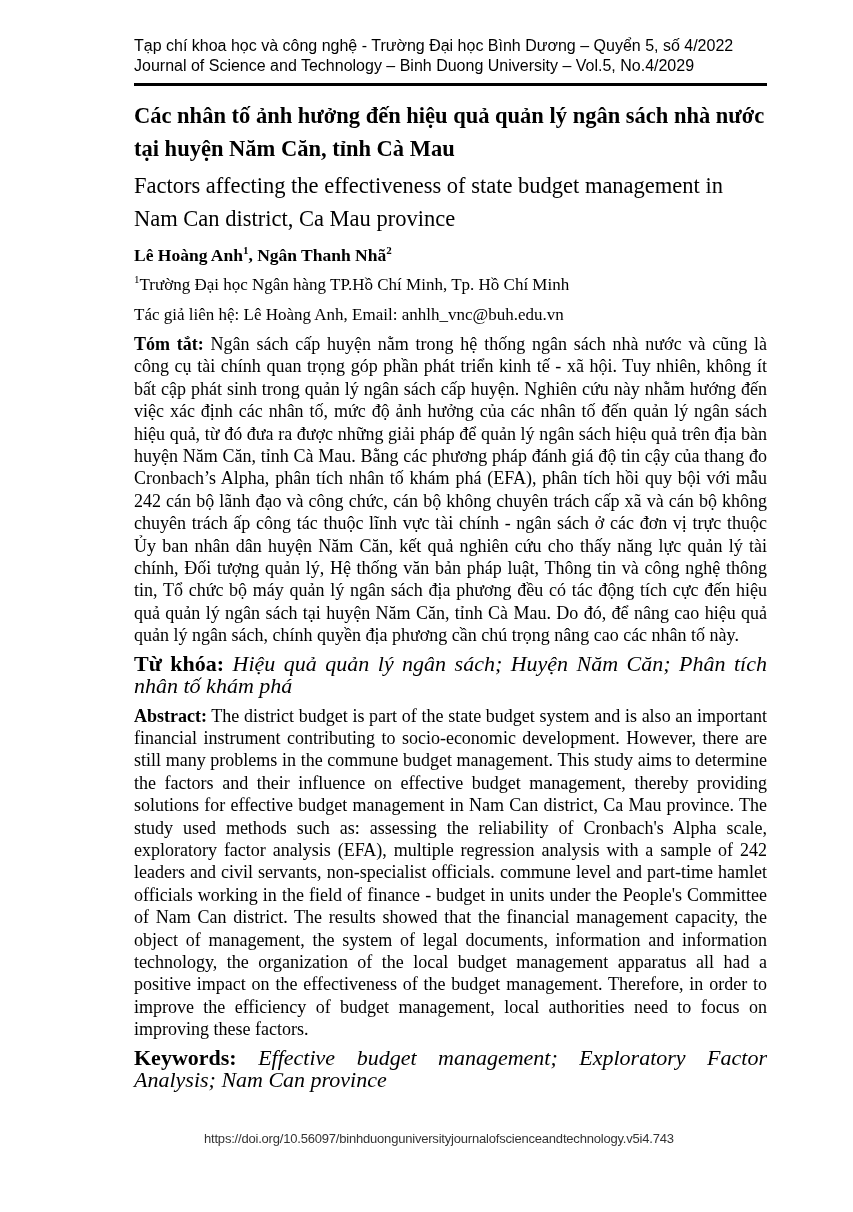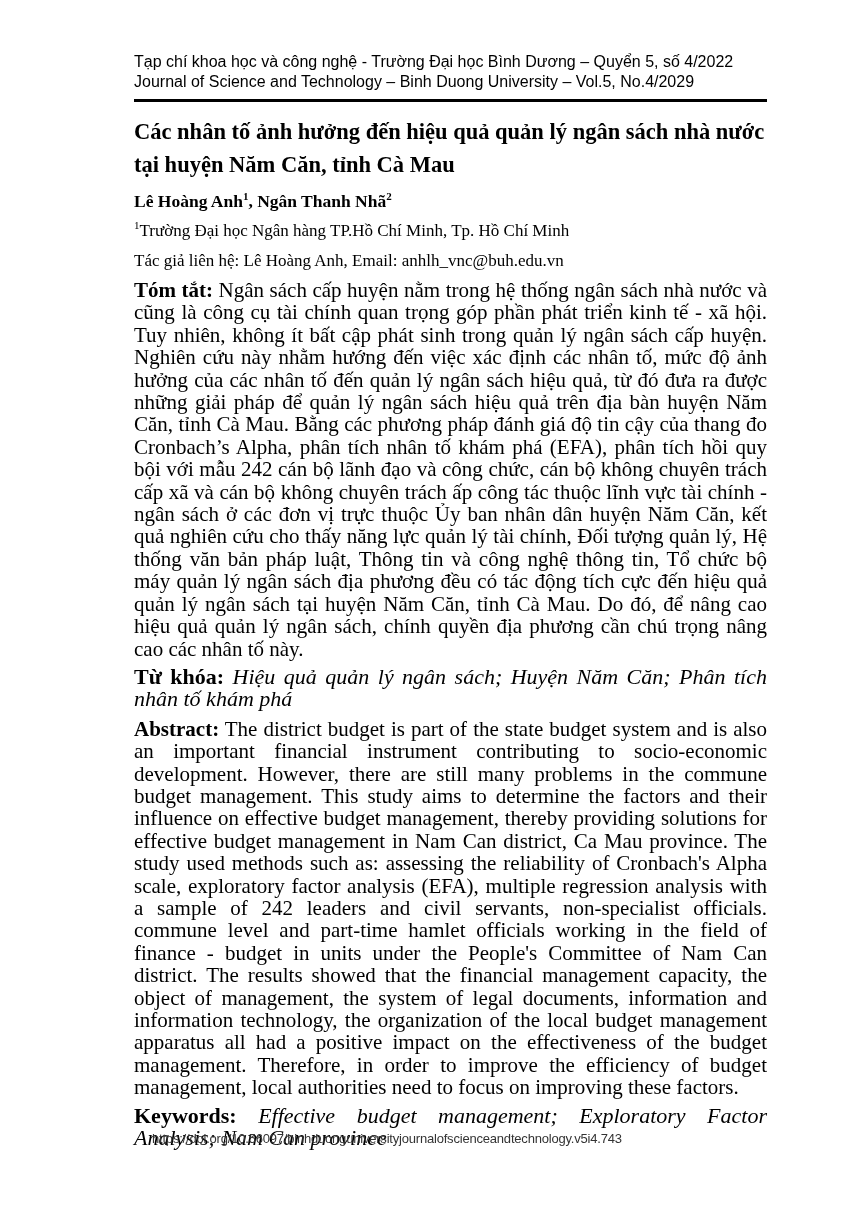--- a/index.html
+++ b/index.html
@@ -6,21 +6,21 @@
   body {
     width: 853px; height: 1212px;
     background: #ffffff;
     color: #000;
     font-family: "Liberation Serif", serif;
     position: relative;
     overflow: hidden;
   }
   .page {
     position: absolute;
-    left: 134px; top: 52px;
+    left: 134px; top: 36px;
     width: 633px;
   }
   .journal-line {
     font-family: "Liberation Sans", sans-serif;
     font-size: 16px;
     line-height: 20px;
     white-space: nowrap;
   }
   .header-rule {
     border: none;
@@ -45,60 +45,61 @@
     margin: 9px 0 0 0;
     line-height: 22px;
   }
   .affil-line, .contact-line {
     font-size: 17px;
     margin: 8px 0 0 0;
     line-height: 22px;
   }
   sup { font-size: 11px; line-height: 0; }
   .body-par {
-    font-size: 21px;
+    font-size: 18px;
     line-height: 22.4px;
     text-align: justify;
     margin: 7px 0 0 0;
   }
   .kw-par {
     font-size: 22px;
     line-height: 22.4px;
     text-align: justify;
     margin: 6px 0 0 0;
   }
   .label { font-weight: bold; }
   .kw-text { font-style: italic; }
   .footer {
     position: absolute;
-    left: 152px;
+    left: 119px;
     width: 640px;
     top: 1131px;
     font-family: "Liberation Sans", sans-serif;
     font-size: 13px;
     color: #333;
     display: flex;
-    justify-content: flex-start;
+    justify-content: center;
     align-items: baseline;
   }
   .doi { letter-spacing: -0.2px; }
 </style>
 </head>
 <body>
 
 <div class="page">
 
   <header>
     <div class="journal-line">Tạp chí khoa học và công nghệ - Trường Đại học Bình Dương – Quyển 5, số 4/2022</div>
     <div class="journal-line">Journal of Science and Technology – Binh Duong University – Vol.5, No.4/2029</div>
     <hr class="header-rule">
   </header>
 
   <h1 class="article-title-vi">Các nhân tố ảnh hưởng đến hiệu quả quản lý ngân sách nhà nước tại huyện Năm Căn, tỉnh Cà Mau</h1>
 
+  <h2 class="article-title-en">Factors affecting the effectiveness of state budget management in Nam Can district, Ca Mau province</h2>
 
   <p class="authors-line"><span>Lê Hoàng Anh</span><sup>1</sup><span>, </span><span>Ngân Thanh Nhã</span><sup>2</sup></p>
 
   <p class="affil-line"><sup>1</sup><span>Trường Đại học Ngân hàng TP.Hồ Chí Minh, Tp. Hồ Chí Minh</span></p>
 
 
   <p class="contact-line">Tác giả liên hệ: Lê Hoàng Anh, Email: anhlh_vnc@buh.edu.vn</p>
 
   <p class="body-par"><span class="label">Tóm tắt:</span><span> Ngân sách cấp huyện nằm trong hệ thống ngân sách nhà nước và cũng là công cụ tài chính quan trọng góp phần phát triển kinh tế - xã hội. Tuy nhiên, không ít bất cập phát sinh trong quản lý ngân sách cấp huyện. Nghiên cứu này nhằm hướng đến việc xác định các nhân tố, mức độ ảnh hưởng của các nhân tố đến quản lý ngân sách hiệu quả, từ đó đưa ra được những giải pháp để quản lý ngân sách hiệu quả trên địa bàn huyện Năm Căn, tỉnh Cà Mau. Bằng các phương pháp đánh giá độ tin cậy của thang đo Cronbach’s Alpha, phân tích nhân tố khám phá (EFA), phân tích hồi quy bội với mẫu 242 cán bộ lãnh đạo và công chức, cán bộ không chuyên trách cấp xã và cán bộ không chuyên trách ấp công tác thuộc lĩnh vực tài chính - ngân sách ở các đơn vị trực thuộc Ủy ban nhân dân huyện Năm Căn, kết quả nghiên cứu cho thấy năng lực quản lý tài chính, Đối tượng quản lý, Hệ thống văn bản pháp luật, Thông tin và công nghệ thông tin, Tổ chức bộ máy quản lý ngân sách địa phương đều có tác động tích cực đến hiệu quả quản lý ngân sách tại huyện Năm Căn, tỉnh Cà Mau. Do đó, để nâng cao hiệu quả quản lý ngân sách, chính quyền địa phương cần chú trọng nâng cao các nhân tố này.</span></p>
 

